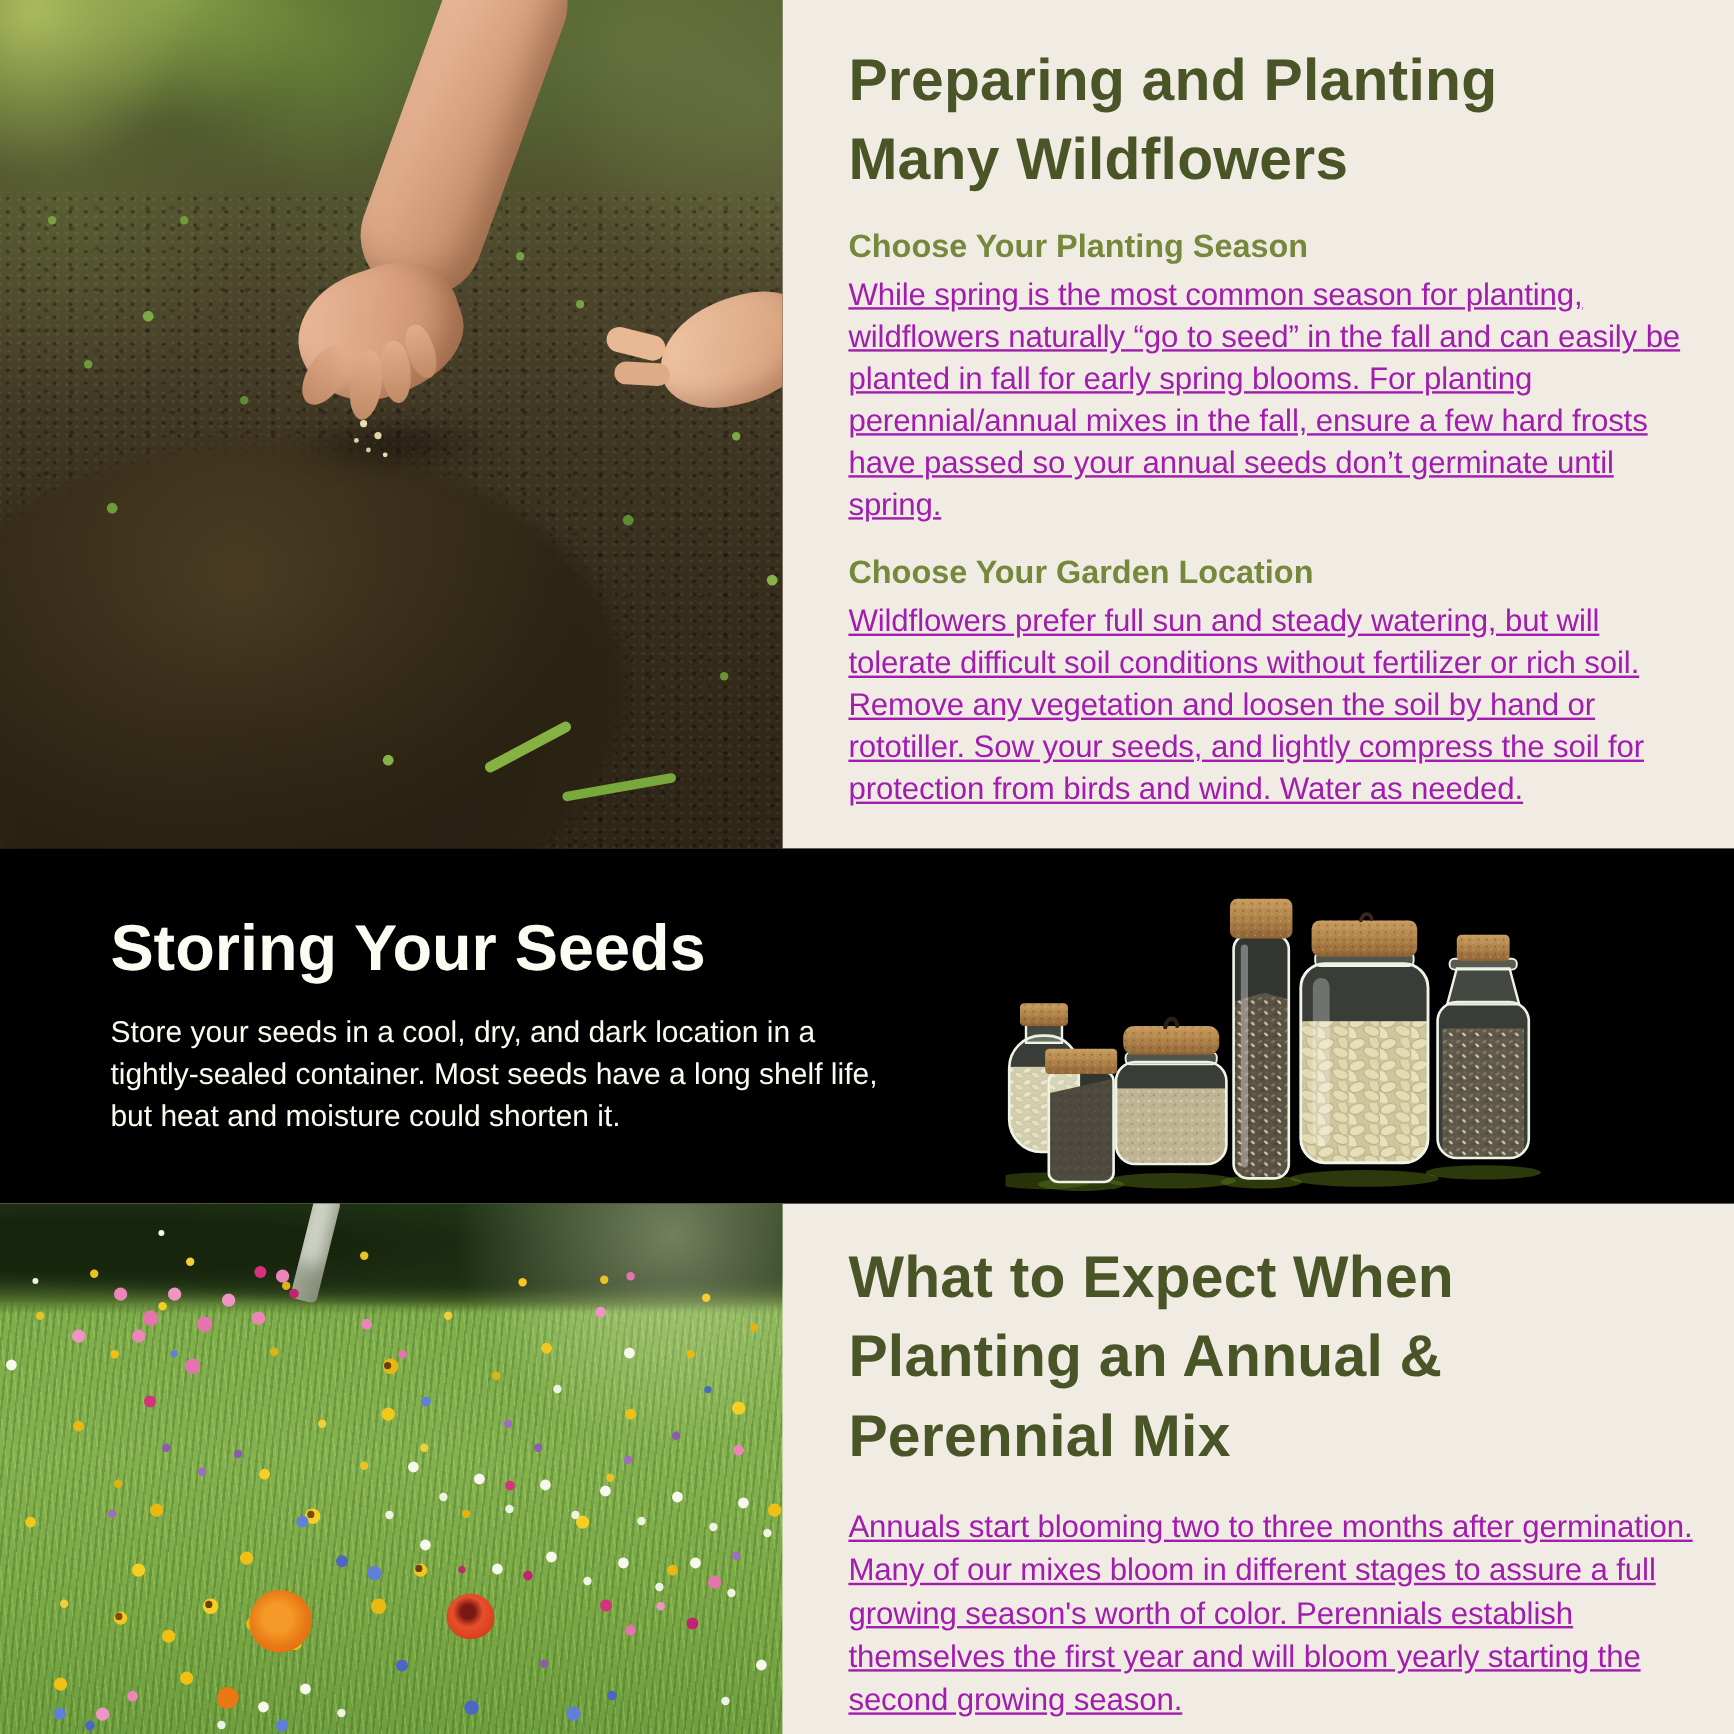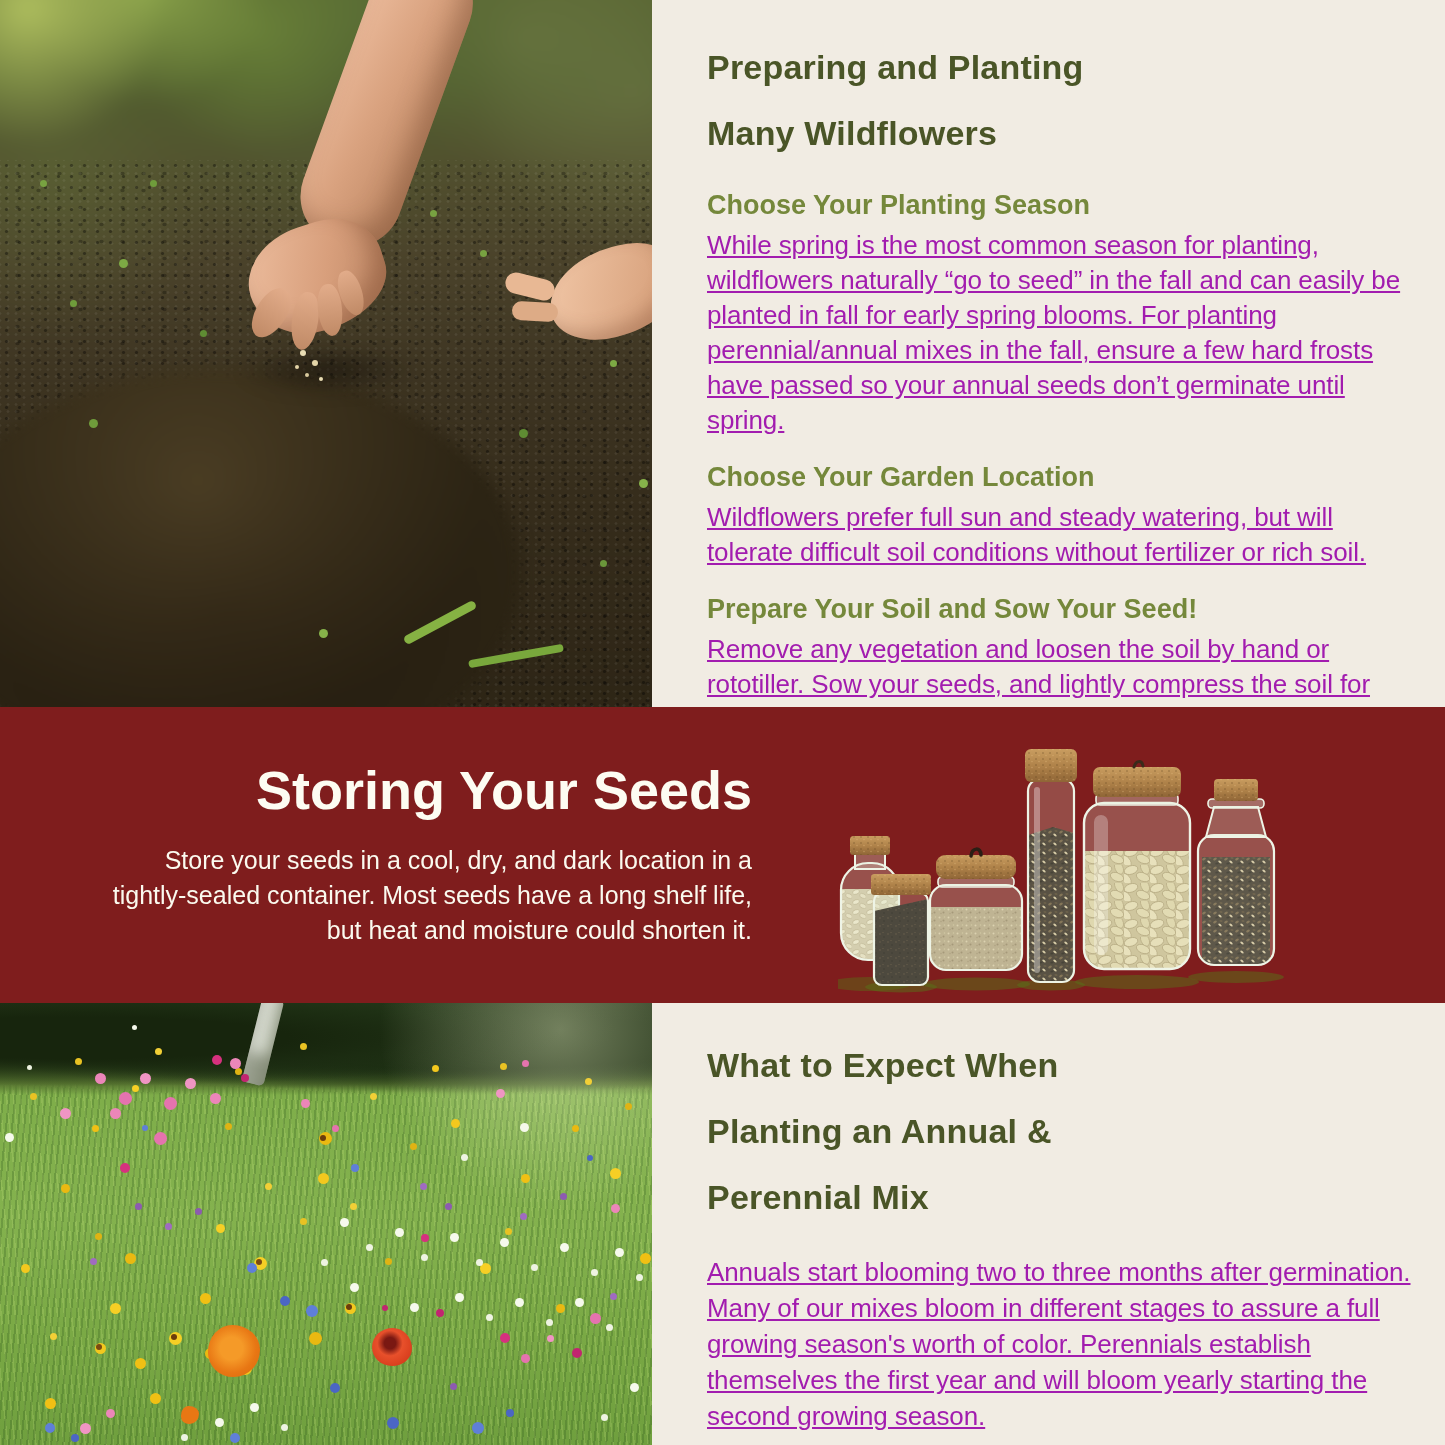--- a/index.html
+++ b/index.html
@@ -3,29 +3,29 @@
 <meta charset="utf-8">
 <style>
   html,body{margin:0;padding:0;background:#d8d4cb;}
   *{box-sizing:border-box;}
   .canvas{
     position:relative;width:1445px;height:1445px;overflow:hidden;
     background:#f1ece3;font-family:"Liberation Sans",sans-serif;
   }
   
   .copy{position:absolute;}
-  .h-big{font-size:34px;line-height:66px;font-weight:700;color:#4a5527;letter-spacing:.2px;}
+  .h-big{font-size:49px;line-height:66px;font-weight:700;color:#4a5527;letter-spacing:.2px;}
   .sub-head{font-size:27px;font-weight:700;color:#75883b;margin:24px 0 7px 0;}
   .body-text{font-size:26px;line-height:35px;color:#a21caf;margin:0;letter-spacing:-0.1px;text-decoration:underline;}
   .prep-copy{left:707px;top:34px;width:714px;}
   .prep-copy .h-big{margin-bottom:14px;}
   .expect-copy{left:707px;top:1032px;width:714px;}
   .expect-copy .body-text{margin-top:24px;line-height:36px;}
   
-  .band{position:absolute;left:0;top:707px;width:1445px;height:296px;background:#7f1d1d;text-align:right;}
+  .band{position:absolute;left:0;top:707px;width:1445px;height:296px;background:#000000;}
   .band-copy{position:absolute;left:92px;top:52px;width:660px;}
   .band-title{font-size:54px;line-height:62px;font-weight:700;color:#fdfcf2;margin:0 0 22px 0;}
   .band-body{font-size:25px;line-height:35px;color:#fbfaef;margin:0;}
   .jars{position:absolute;left:838px;top:32px;width:524px;height:254px;}
   
   .photo-top{position:absolute;left:0;top:0;width:652px;height:707px;overflow:hidden;background:#3a3322;}
   .pt-bokeh{position:absolute;inset:-30px;filter:blur(9px);
     background:
       radial-gradient(circle at 8% 5%, rgba(205,222,110,.75), transparent 14%),
       radial-gradient(circle at 25% 2%, rgba(160,190,85,.7), transparent 13%),
@@ -169,21 +169,20 @@
 
   <section class="copy prep-copy">
     <div class="h-big">
       <div>Preparing and Planting</div>
       <div>Many Wildflowers</div>
     </div>
     <div class="sub-head">Choose Your Planting Season</div>
     <p class="body-text">While spring is the most common season for planting, wildflowers naturally “go to seed” in the fall and can easily be planted in fall for early spring blooms. For planting perennial/annual mixes in the fall, ensure a few hard frosts have passed so your annual seeds don’t germinate until spring.</p>
     <div class="sub-head">Choose Your Garden Location</div>
     <p class="body-text">Wildflowers prefer full sun and steady watering, but will tolerate difficult soil conditions without fertilizer or rich soil.</p>
-    <div class="sub-head">Prepare Your Soil and Sow Your Seed!</div>
     <p class="body-text">Remove any vegetation and loosen the soil by hand or rototiller. Sow your seeds, and lightly compress the soil for protection from birds and wind. Water as needed.</p>
   </section>
 
   <section class="band">
     <div class="band-copy">
       <h2 class="band-title">Storing Your Seeds</h2>
       <p class="band-body">Store your seeds in a cool, dry, and dark location in a tightly-sealed container. Most seeds have a long shelf life, but heat and moisture could shorten it.</p>
     </div>
 
     <svg class="jars" viewBox="0 0 524 254" aria-hidden="true">

